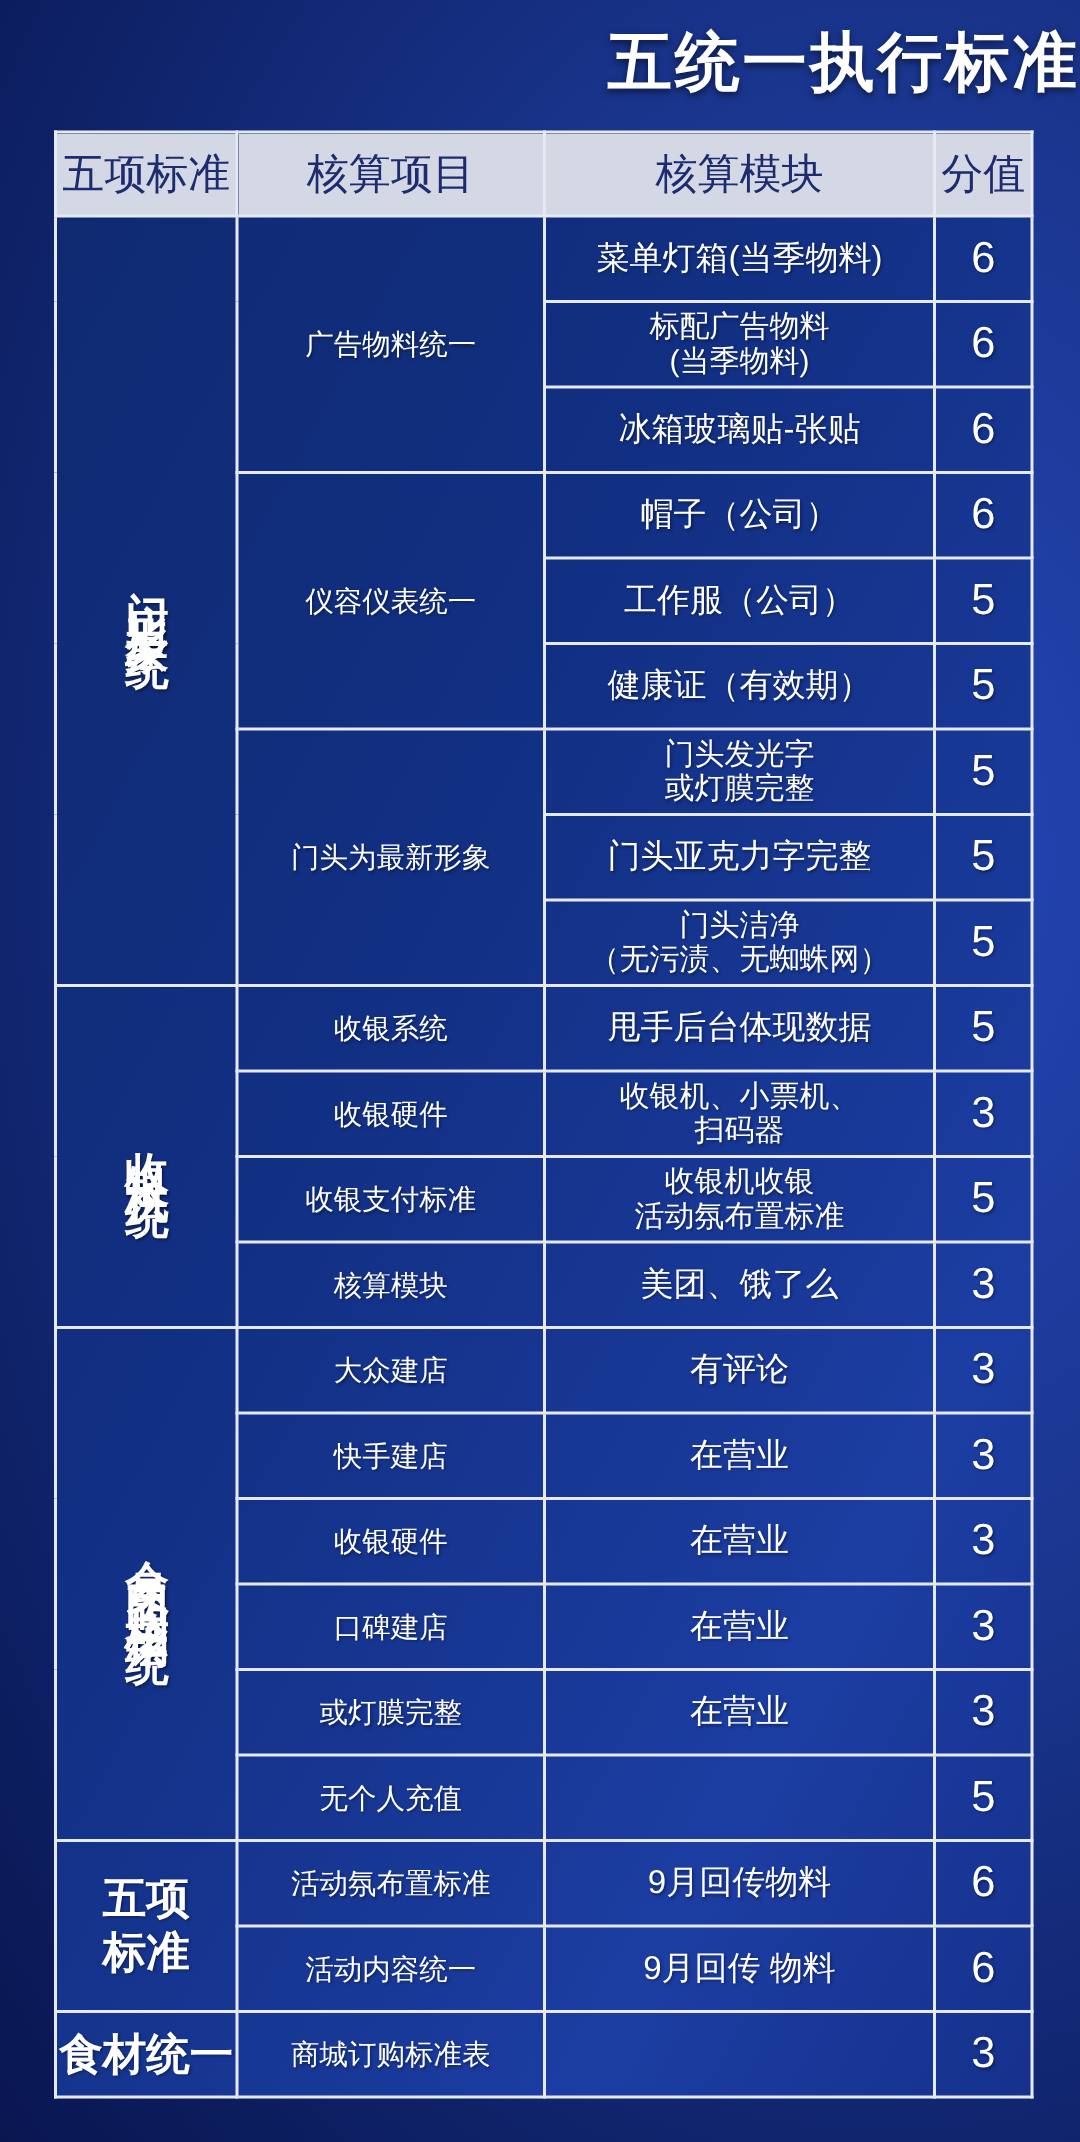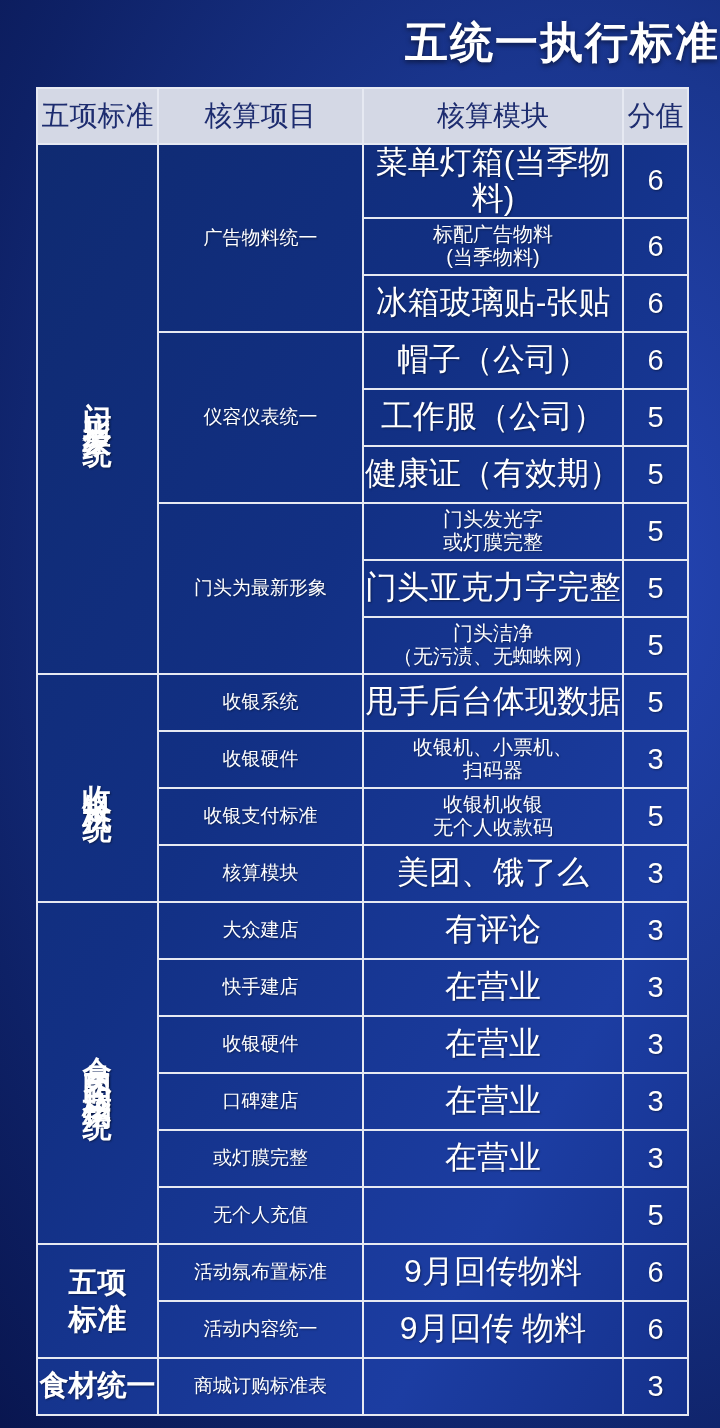--- a/index.html
+++ b/index.html
@@ -70,21 +70,21 @@
     width: 2.2em;
     margin: 0 auto;
     word-break: break-all;
     line-height: 1.25;
   }
   .item-cell {
     font-size: 19px;
     font-weight: 500;
   }
   .module-cell {
-    font-size: 32px;
+    font-size: 22px;
     white-space: pre-line;
     line-height: 1.12;
   }
   .module-cell.small { font-size: 20px; line-height: 1.15; }
   .score-cell { font-size: 29px; }
 </style>
 </head>
 <body>
 
 <div class="page-title">五统一执行标准</div>
@@ -156,21 +156,21 @@
     </tr>
     <tr>
       <td class="item-cell">收银硬件</td>
       <td class="module-cell small">收银机、小票机、
 扫码器</td>
       <td class="score-cell">3</td>
     </tr>
     <tr>
       <td class="item-cell">收银支付标准</td>
       <td class="module-cell small">收银机收银
-无个人收款码</td>
+活动氛布置标准</td>
       <td class="score-cell">5</td>
     </tr>
     <tr>
       <td class="item-cell">核算模块</td>
       <td class="module-cell">美团、饿了么</td>
       <td class="score-cell">3</td>
     </tr>
 
     <tr>
       <td class="standard-cell" rowspan="6"><span class="v-text">会员团购核销统一</span></td>

